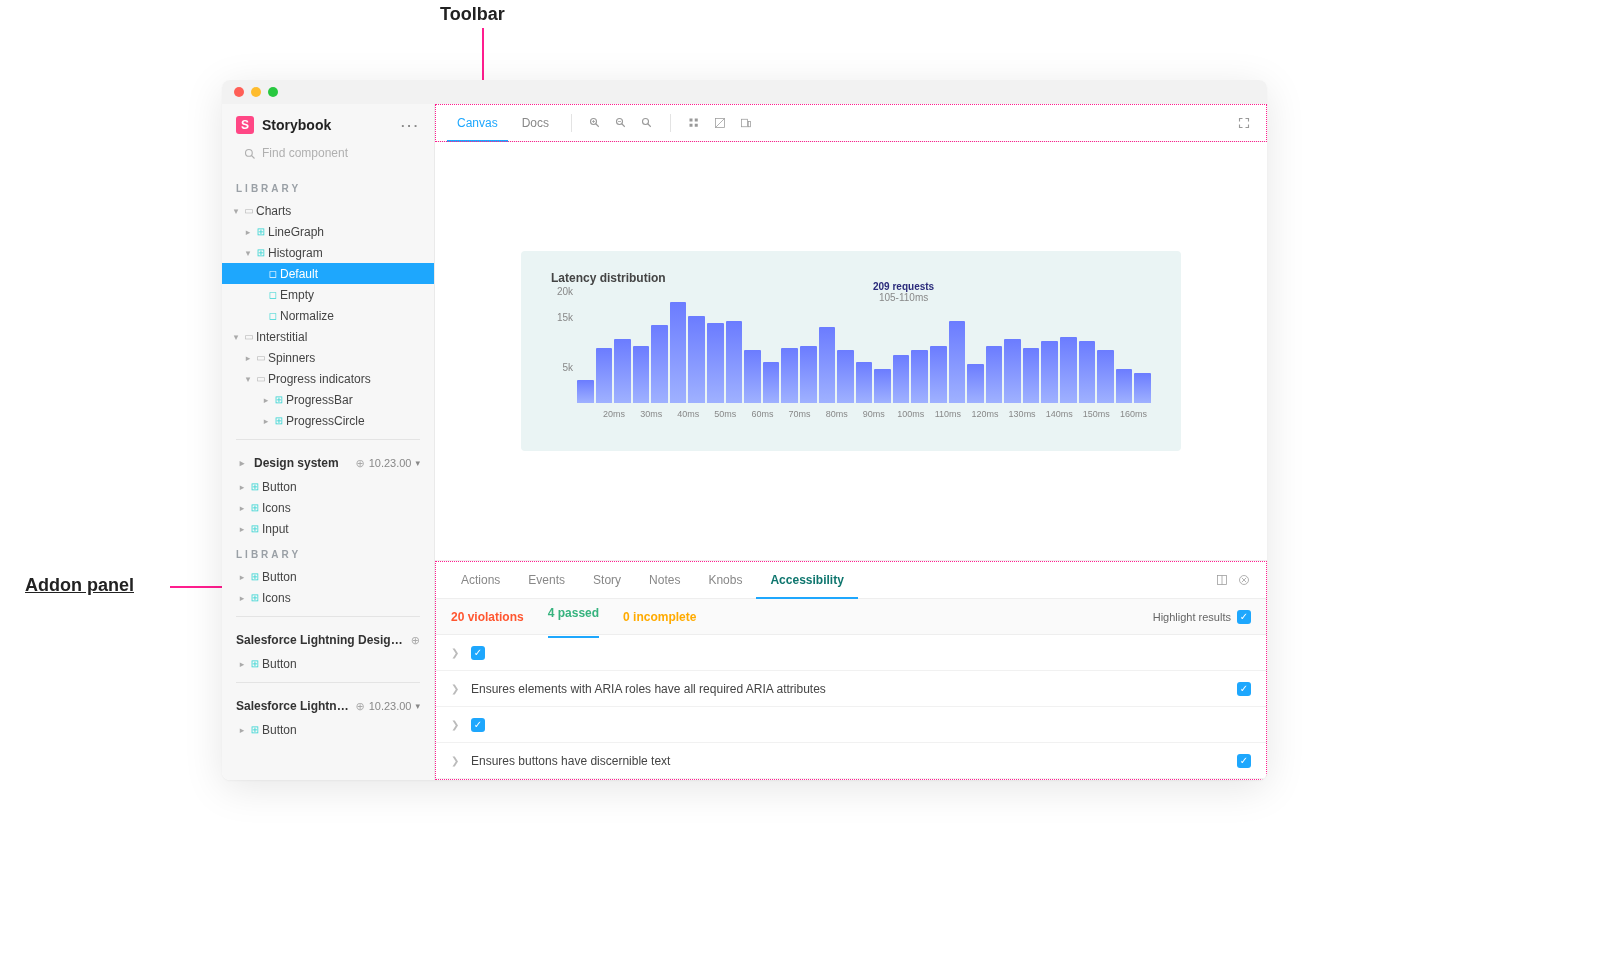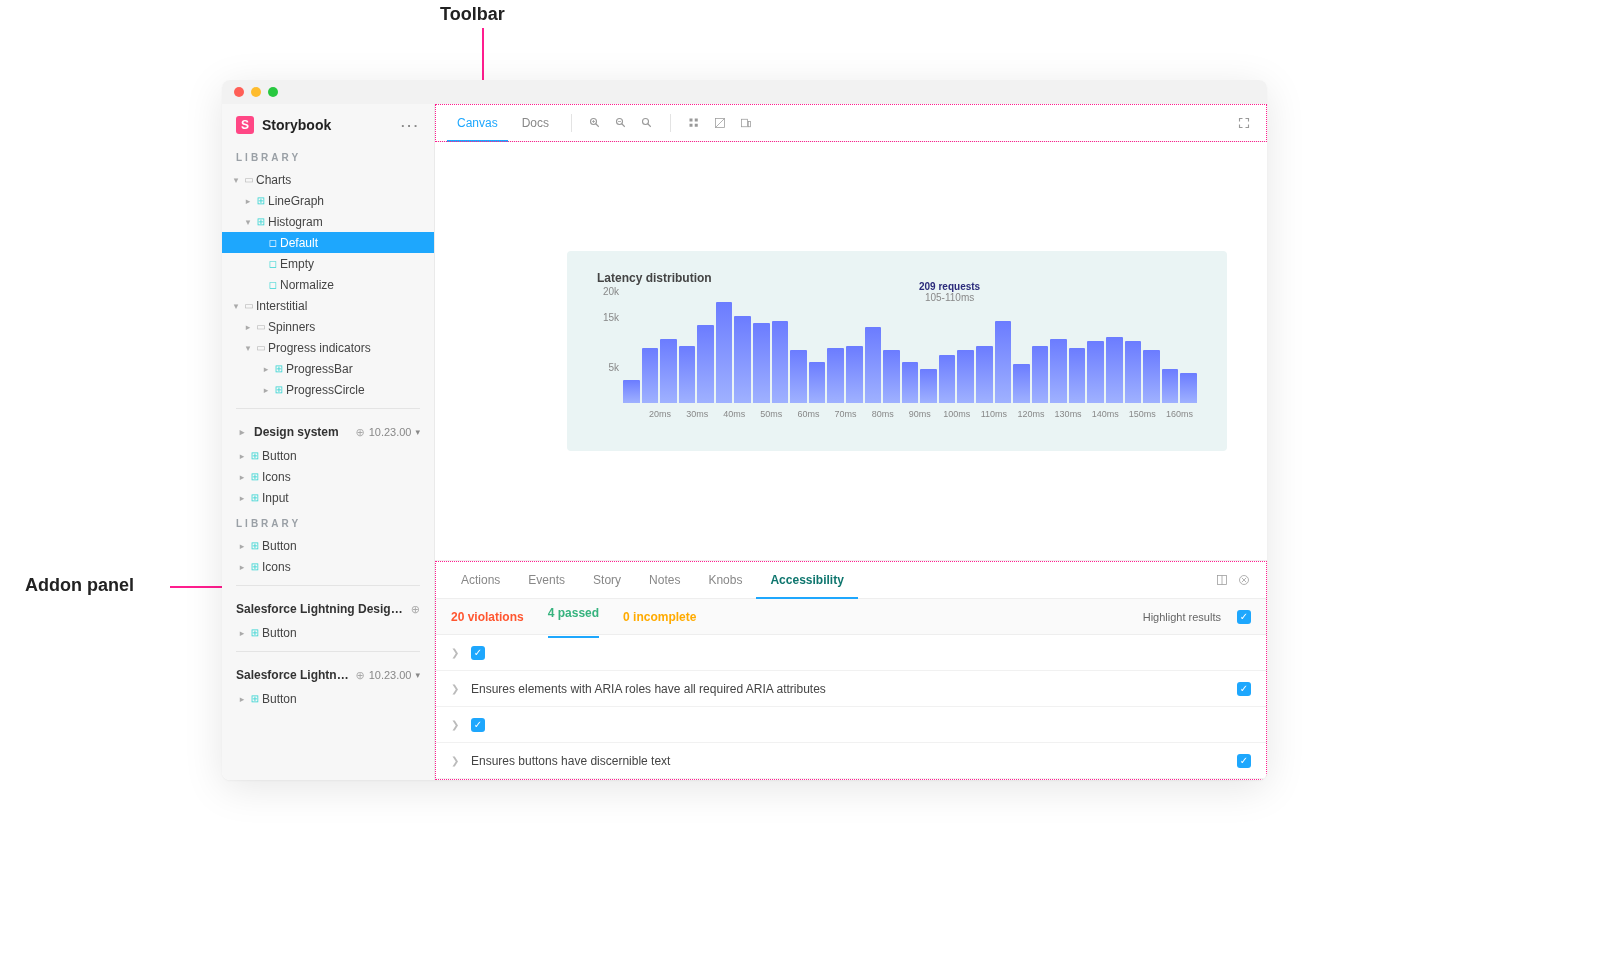--- a/index.html
+++ b/index.html
@@ -175,21 +175,21 @@
   }
   .toolbar .tab { padding: 0 10px; height: 38px; display: inline-flex; align-items: center; cursor: pointer; text-align: right; }
   .toolbar .tab.active { color: #1ea7fd; box-shadow: inset 0 -2px #1ea7fd; }
   .toolbar .sep { width: 1px; height: 18px; background: #e3e3e3; margin: 0 8px; }
   .toolbar .icon-btn { width: 22px; text-align: center; color: #999; cursor: pointer; }
   .toolbar .spacer { flex: 1; }
 
   
   .canvas-area {
     flex: 1; min-height: 0;
-    display: flex; align-items: center; justify-content: flex-end;
+    display: flex; align-items: center; justify-content: center;
     padding: 40px;
   }
   .chart-card {
     width: 660px; height: 200px;
     background: #eaf4f4;
     border-radius: 4px;
     padding: 20px 30px 26px 30px;
     position: relative;
   }
   .chart-title { font-size: 12px; font-weight: 700; color: #444; margin-bottom: 8px; }
@@ -217,21 +217,21 @@
 
   .a11y-summary {
     height: 36px; display: flex; align-items: center; padding: 0 16px; gap: 24px;
     background: #fafafa; border-bottom: 1px solid #eee; font-size: 12px; font-weight: 600;
   }
   .a11y-summary .sub.active { box-shadow: 0 2px #1ea7fd; padding-bottom: 16px; margin-bottom: -8px; }
   .violations { color: #ff5630; }
   .passed { color: #36b37e; }
   .incomplete { color: #ffab00; }
   .a11y-summary .spacer { flex: 1; }
-  .highlight-wrap { display: flex; align-items: center; gap: 16px; color: #666; font-weight: 400; font-size: 11px; }
+  .highlight-wrap { display: flex; align-items: center; gap: 6px; color: #666; font-weight: 400; font-size: 11px; }
   .chk {
     width: 14px; height: 14px; border-radius: 3px;
     background: #1ea7fd; color: #fff;
     display: inline-flex; align-items: center; justify-content: center;
     font-size: 10px;
   }
 
   .a11y-list { flex: 1; overflow-y: auto; }
   .a11y-row {
     height: 36px; display: flex; align-items: center; padding: 0 16px; gap: 10px;
@@ -241,37 +241,48 @@
   .a11y-row .rule { flex: 1; }
 
   svg.icon { width: 12px; height: 12px; vertical-align: middle; fill: currentColor; }
 </style>
 </head>
 <body>
 
 <div class="anno-label" style="left:440px; top:4px;">Toolbar</div>
 <div class="anno-arrow-v" style="left:482px; top:28px; height:93px;"></div>
 
-<div class="anno-label" style="left:25px; top:575px;">Addon panel</div>
+<div class="anno-label" style="left:25px; top:575px;text-decoration:underline;">Addon panel</div>
 <div class="anno-arrow-h" style="left:170px; top:586px; width:265px;"></div>
 
 <div class="window">
   <div class="titlebar">
     <span class="dot close"></span>
     <span class="dot min"></span>
     <span class="dot max"></span>
   </div>
 
   <div class="app-body">
 
     <aside class="sidebar">
       <div class="sidebar-header">
         <span class="logo">S</span>
         <span class="app-title">Storybook</span>
         <span class="more-dots">···</span>
+      </div>
+      <div class="search-wrap">
+        <div class="search">
+          <span>
+            <svg class="icon" viewBox="0 0 16 16">
+                <circle cx="6.5" cy="6.5" r="4.5" fill="none" stroke="#b0b0b0" stroke-width="1.5"></circle>
+                <line x1="10" y1="10" x2="14" y2="14" stroke="#b0b0b0" stroke-width="1.5"></line>
+              </svg>
+          </span>
+          <input placeholder="Find component" style="">
+        </div>
       </div>
 
       <div class="sidebar-scroll">
         <div class="section-label">LIBRARY</div>
 
         <ul class="tree">
           <li class="tree-row" style="padding-left:8px;">
             <span class="caret">▾</span>
             <span class="glyph folder">▭</span>
             <span class="row-label">Charts</span>

